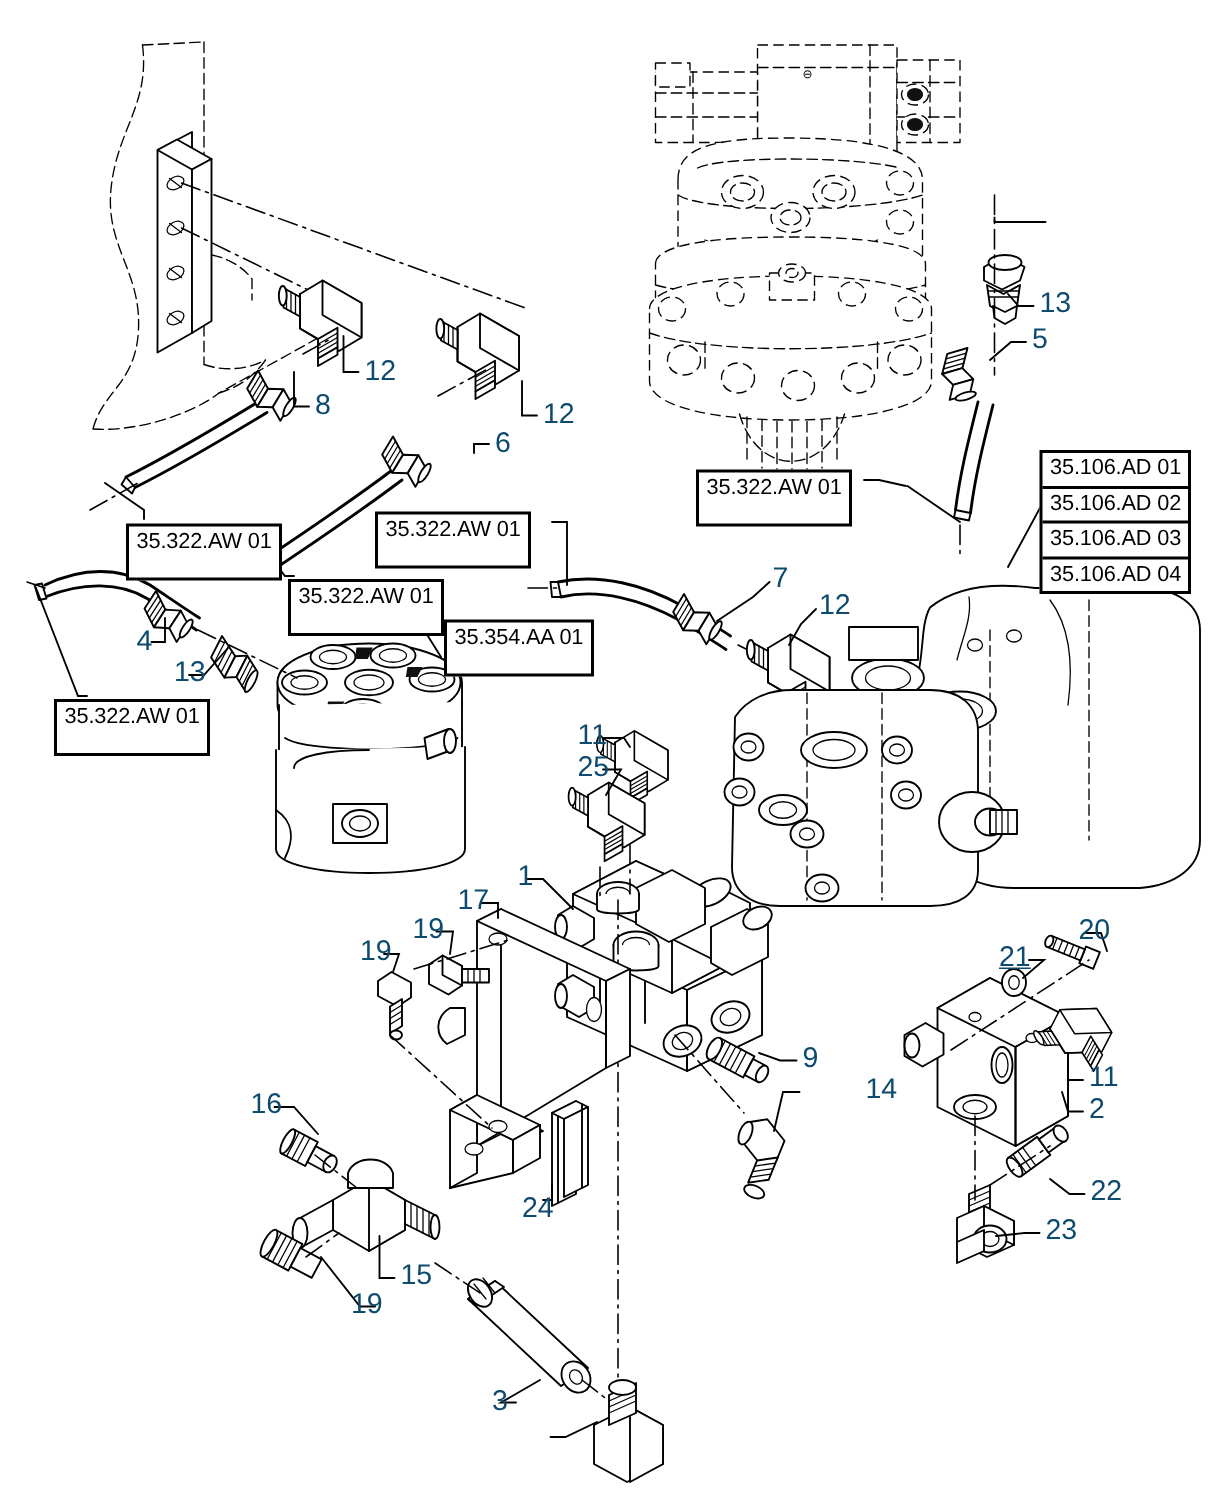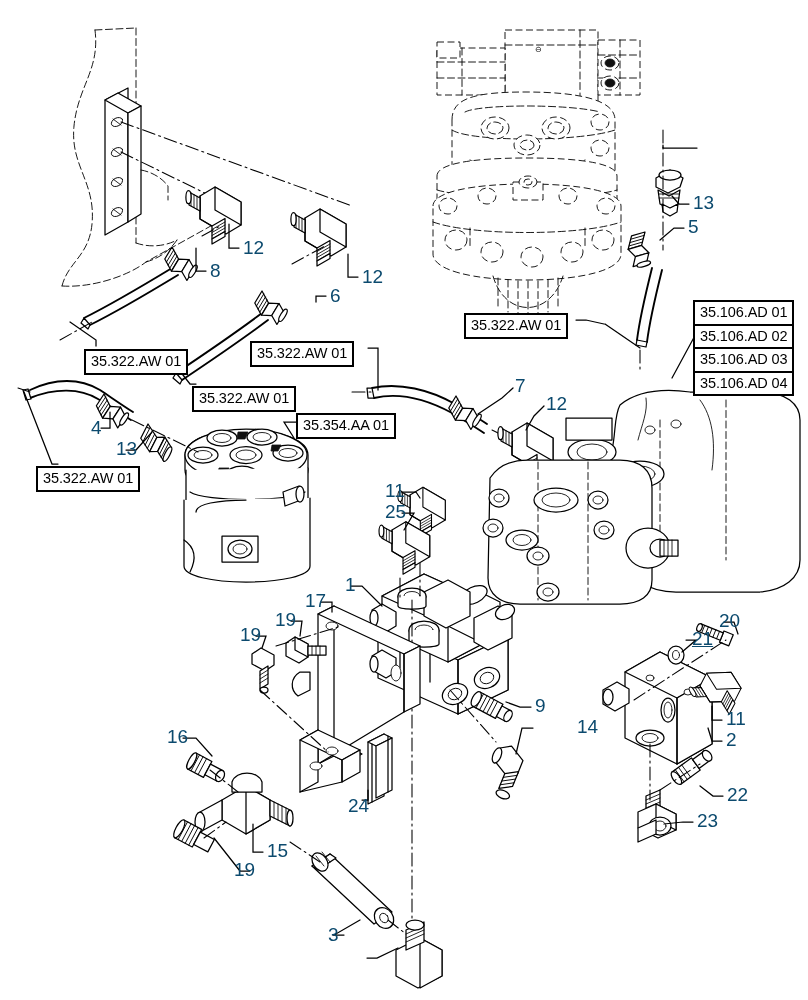--- a/index.html
+++ b/index.html
@@ -8,21 +8,21 @@
   #sheet{position:relative;width:808px;height:1000px;background:#fff;overflow:hidden;}
   #art{position:absolute;left:0;top:0;width:808px;height:1000px;}
   .refbox{
     position:absolute;
     border:2px solid #000;
     background:#fff;
     font-family:"Liberation Sans",sans-serif;
     font-size:14.5px;
     line-height:1;
     color:#000;
-    padding:3px 5px 4px 5px;
+    padding:3px 5px 16px 5px;
     white-space:nowrap;
     letter-spacing:-0.1px;
   }
   .refstack{
     position:absolute;
     border:2px solid #000;
     background:#fff;
     color:#000;
   }
   .refstack div{
@@ -632,21 +632,21 @@
 <div class="itemnum" style="left:546px; top:394px;">12</div>
 <div class="itemnum" style="left:385px; top:481px;">11</div>
 <div class="itemnum" style="left:385px; top:502px;">25</div>
 <div class="itemnum" style="left:345px; top:575px;">1</div>
 <div class="itemnum" style="left:305px; top:591px;">17</div>
 <div class="itemnum" style="left:275px; top:610px;">19</div>
 <div class="itemnum" style="left:240px; top:625px;">19</div>
 <div class="itemnum" style="left:535px; top:696px;">9</div>
 <div class="itemnum" style="left:537px; top:717px;margin-left:40px;">14</div>
 <div class="itemnum" style="left:708px; top:611px;margin-left:11px;">20</div>
-<div class="itemnum" style="left:692px; top:629px;text-decoration:underline;">21</div>
+<div class="itemnum" style="left:666px; top:629px;text-decoration:underline;">21</div>
 <div class="itemnum" style="left:726px; top:709px;">11</div>
 <div class="itemnum" style="left:726px; top:730px;">2</div>
 <div class="itemnum" style="left:727px; top:785px;">22</div>
 <div class="itemnum" style="left:697px; top:811px;">23</div>
 <div class="itemnum" style="left:167px; top:727px;">16</div>
 <div class="itemnum" style="left:267px; top:841px;">15</div>
 <div class="itemnum" style="left:234px; top:860px;">19</div>
 <div class="itemnum" style="left:348px; top:796px;">24</div>
 <div class="itemnum" style="left:328px; top:925px;">3</div>
 <div class="itemnum" style="left:351px; top:1001px;">10</div>

